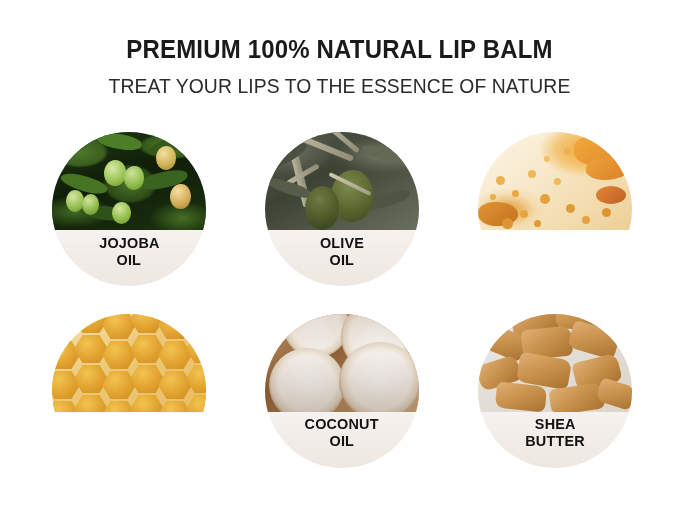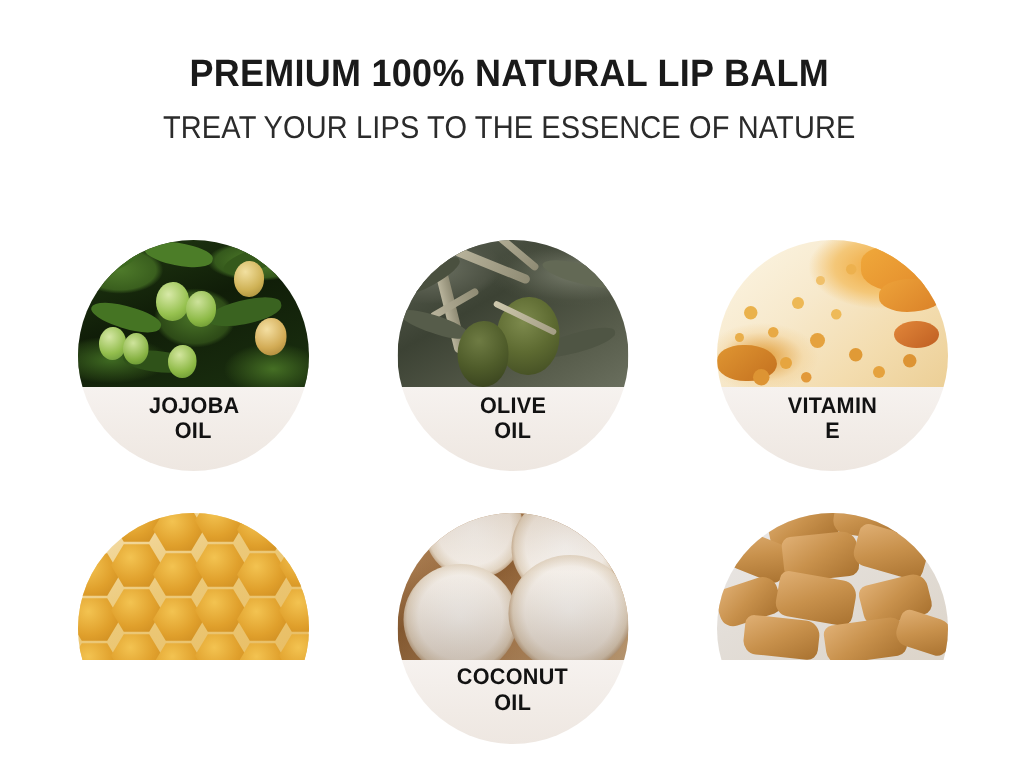--- a/index.html
+++ b/index.html
@@ -20,21 +20,21 @@
     white-space:nowrap;
   }
   .subtitle{
     font-size:21px; font-weight:400; color:#2b2b2b;
     letter-spacing:0.1px; line-height:1; margin-top:12px;
     transform:scaleX(0.92); transform-origin:center;
     white-space:nowrap;
   }
 
   
-  .grid{ position:absolute; left:0; top:160px; width:672px; }
+  .grid{ position:absolute; left:0; top:132px; width:672px; }
   .row{ position:relative; height:154px; width:679px; }
   .row.row2{ margin-top:28px; }
 
   .cell{
     position:absolute; top:0;
     width:154px; height:154px;
   }
   .cell.c0{ left:52px; }
   .cell.c1{ left:265px; }
   .cell.c2{ left:478px; }
@@ -211,24 +211,20 @@
             <div class="bub" style="left:88px;top:72px;width:9px;height:9px;background:#e09a36;"></div>
             <div class="bub" style="left:42px;top:78px;width:8px;height:8px;background:#e6a540;"></div>
             <div class="bub" style="left:24px;top:86px;width:11px;height:11px;background:#dd9433;"></div>
             <div class="bub" style="left:104px;top:84px;width:8px;height:8px;background:#e5a23e;"></div>
             <div class="bub" style="left:66px;top:24px;width:6px;height:6px;background:#f0c06a;"></div>
             <div class="bub" style="left:86px;top:16px;width:7px;height:7px;background:#edb14e;"></div>
             <div class="bub" style="left:12px;top:62px;width:6px;height:6px;background:#e9ae4a;"></div>
             <div class="bub" style="left:56px;top:88px;width:7px;height:7px;background:#e2993a;"></div>
             <div class="bub" style="left:124px;top:76px;width:9px;height:9px;background:#dd9433;"></div>
           </div>
-        </div>
-        <div class="band">
-          <div class="ln">VITAMIN</div>
-          <div class="ln">E</div>
         </div>
       </div>
     </div>
 
   </div>
 
   <div class="row row2">
 
     <div class="cell c0">
       <div class="circle">
@@ -291,17 +287,21 @@
             <div class="chunk" style="left:44px;top:14px;width:50px;height:30px;transform:rotate(-6deg);"></div>
             <div class="chunk" style="left:92px;top:12px;width:48px;height:28px;transform:rotate(16deg);"></div>
             <div class="chunk" style="left:0px;top:46px;width:42px;height:26px;transform:rotate(-18deg);"></div>
             <div class="chunk" style="left:40px;top:42px;width:52px;height:30px;transform:rotate(10deg);"></div>
             <div class="chunk" style="left:96px;top:44px;width:46px;height:28px;transform:rotate(-14deg);"></div>
             <div class="chunk" style="left:18px;top:70px;width:50px;height:26px;transform:rotate(6deg);"></div>
             <div class="chunk" style="left:72px;top:72px;width:54px;height:26px;transform:rotate(-8deg);"></div>
             <div class="chunk" style="left:120px;top:68px;width:36px;height:24px;transform:rotate(18deg);"></div>
           </div>
         </div>
+        <div class="band">
+          <div class="ln">SHEA</div>
+          <div class="ln">BUTTER</div>
+        </div>
       </div>
     </div>
 
   </div>
 </div>
 
 </body></html>

